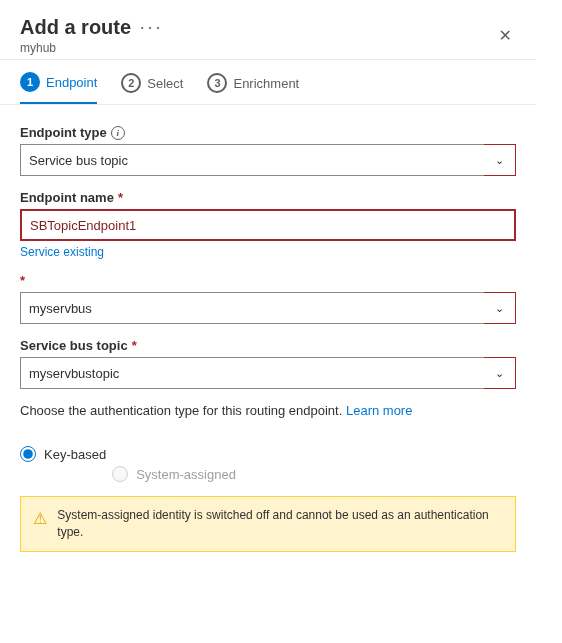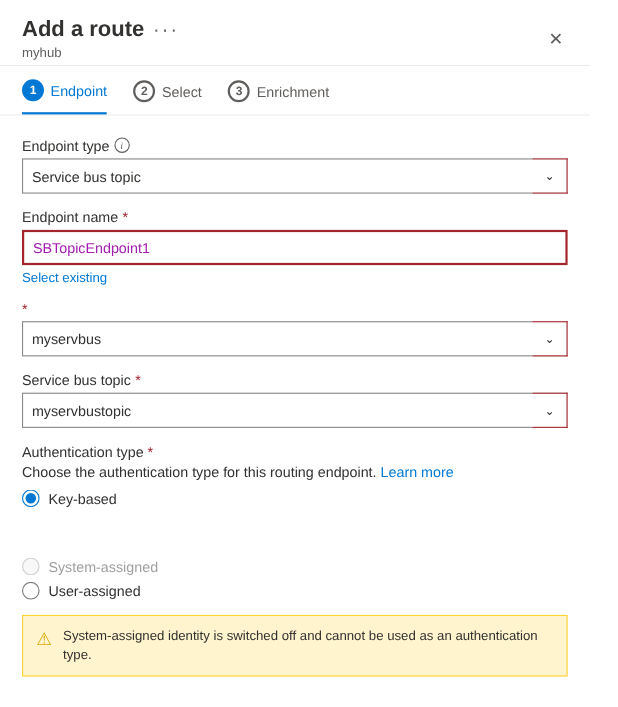--- a/index.html
+++ b/index.html
@@ -110,25 +110,25 @@
     }
     .learn-more {
       color: #0078d4;
       text-decoration: none;
     }
     .field-group {
       margin-bottom: 14px;
     }
     .field-label {
       font-size: 13px;
-      font-weight: 400;
+      font-weight: 700;
       color: #323130;
       margin-bottom: 4px;
       display: flex;
-      align-items: flex-start;
+      align-items: flex-end;
       gap: 4px;
     }
     .required {
       color: #a4262c;
     }
     .info-icon {
       width: 14px;
       height: 14px;
       border-radius: 50%;
       border: 1px solid #605e5c;
@@ -174,21 +174,21 @@
     }
     .dropdown-chevron {
       font-size: 11px;
     }
     .text-input {
       width: 100%;
       height: 32px;
       border: 2px solid #a4262c;
       padding: 0 8px;
       font-size: 13px;
-      color: #a21caf;
+      color: #7f1d1d;
       background: #fff;
     }
     .select-existing-link {
       color: #0078d4;
       font-size: 12px;
       text-decoration: none;
       display: inline-block;
       margin-top: 4px;
       cursor: pointer;
     }
@@ -201,21 +201,21 @@
       color: #323130;
       margin-bottom: 4px;
     }
     .auth-desc {
       font-size: 13px;
       color: #323130;
       margin-bottom: 8px;
     }
     .radio-group {
       display: flex;
-      flex-direction: column;
+      flex-direction: row;
       gap: 6px;
     }
     .radio-item {
       display: flex;
       align-items: center;
       gap: 8px;
       font-size: 13px;
       color: #323130;
     }
     .radio-item.disabled {
@@ -305,21 +305,21 @@
         </div>
       </div>
     </div>
 
     <div class="field-group">
       <div class="field-label">
         <span>Endpoint name</span>
         <span class="required"> *</span>
       </div>
       <input class="text-input" type="text" value="SBTopicEndpoint1" style="">
-      <a class="select-existing-link" href="#">Select existing</a>
+      <a class="select-existing-link" href="#">Service existing</a>
     </div>
 
     <div class="field-group">
       <div class="field-label">
         <span class="required"> *</span>
       </div>
       <div class="select-wrapper">
         <select class="select-field">
           <option>myservbus</option>
         </select>
@@ -338,41 +338,33 @@
         <select class="select-field">
           <option>myservbustopic</option>
         </select>
         <div class="dropdown-btn">
           <span class="dropdown-chevron">⌄</span>
         </div>
       </div>
     </div>
 
     <div class="auth-section">
-      <div class="auth-title">
-        <span>Authentication type</span>
-        <span class="required"> *</span>
-      </div>
       <p class="auth-desc">
         <span>Choose the authentication type for this routing endpoint.</span>
         <a class="learn-more" href="#">Learn more</a>
       </p>
       <div class="radio-group">
         <label class="radio-item">
           <input type="radio" name="auth" value="key-based" checked="" style="">
           <span>Key-based</span>
         </label>
         <label class="radio-item disabled">
           <input type="radio" name="auth" value="system-assigned" disabled="" style="">
           <span>System-assigned</span>
         </label>
-        <label class="radio-item">
-          <input type="radio" name="auth" value="user-assigned" style="">
-          <span>User-assigned</span>
-        </label>
       </div>
     </div>
 
     <div class="warning-banner">
       <span class="warning-icon">⚠</span>
       <span>System-assigned identity is switched off and cannot be used as an authentication type.</span>
     </div>
 
   </div>
 </div>

